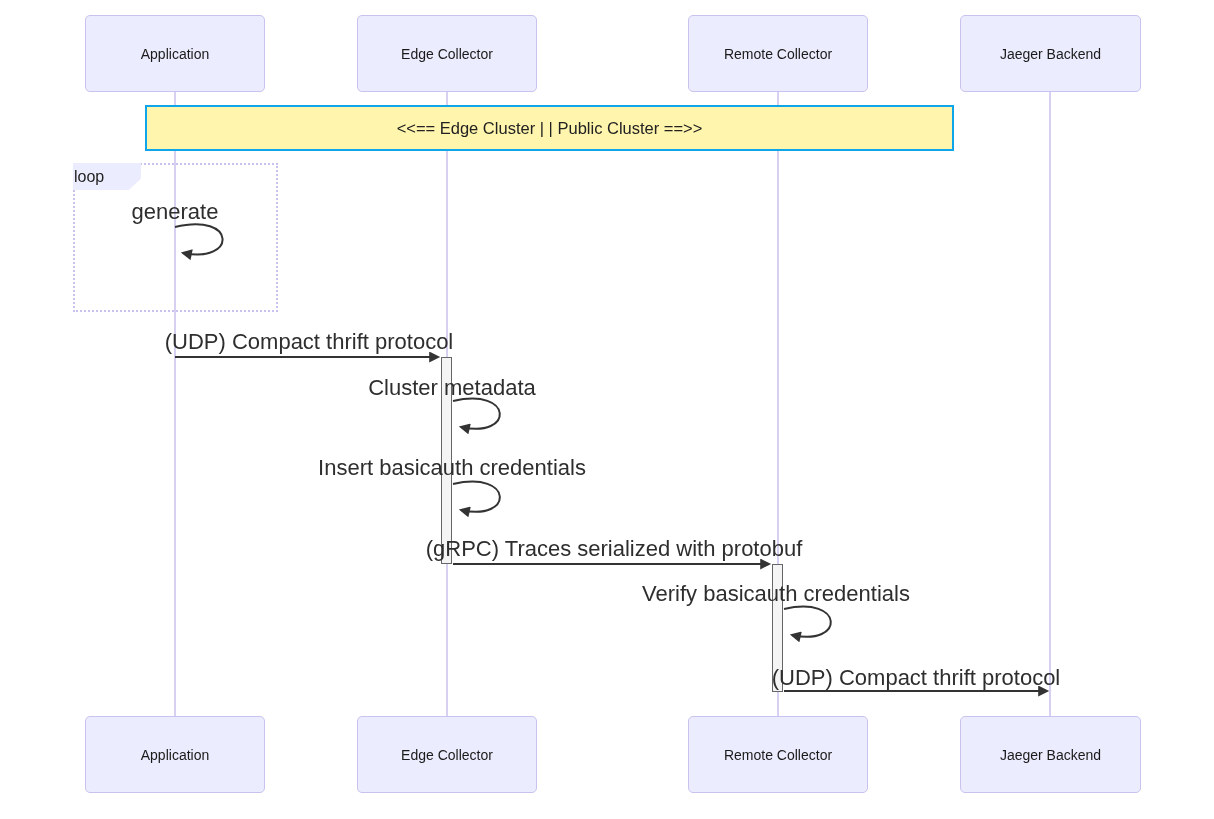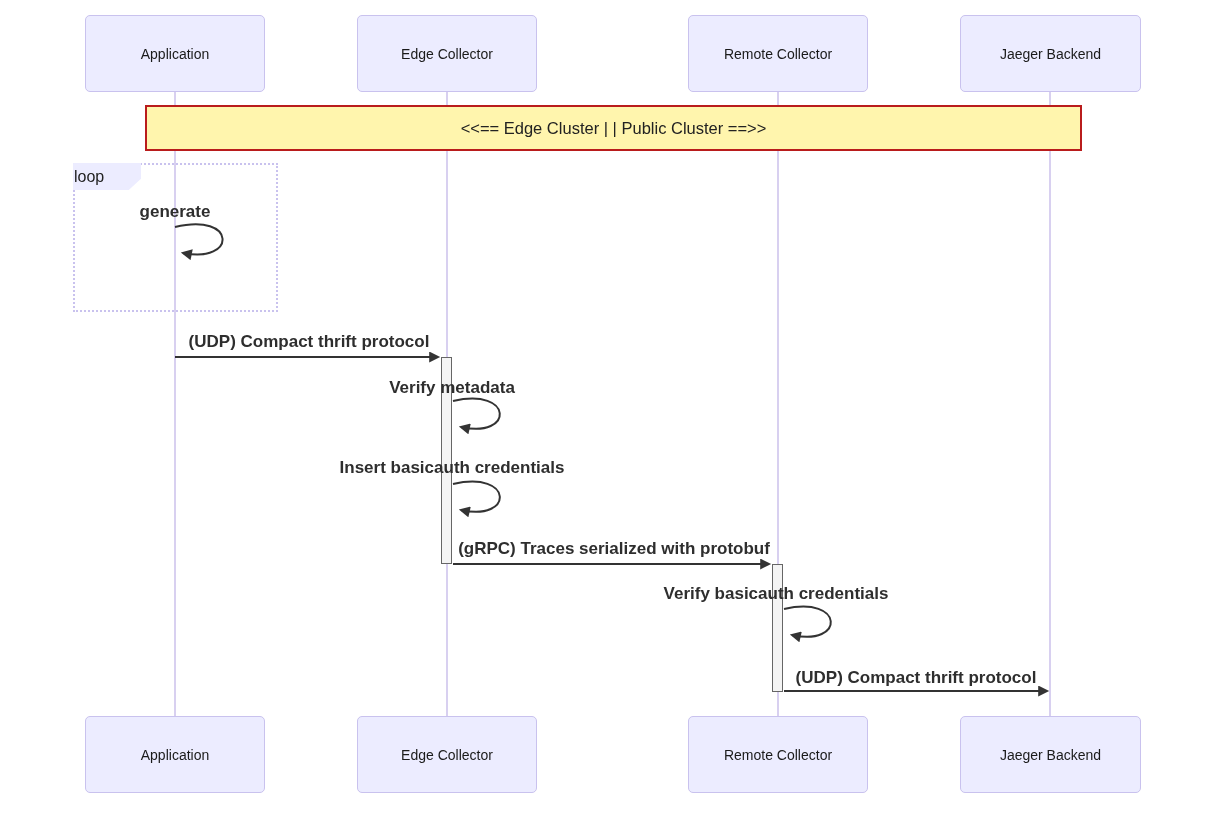--- a/index.html
+++ b/index.html
@@ -8,38 +8,38 @@
     font-family:"Liberation Sans","DejaVu Sans",sans-serif; overflow:hidden;
   }
   .lifeline { position:absolute; top:92px; height:624px; width:2px; background:#D8D0F0; }
   .actor {
     position:absolute; width:180px; height:77px; box-sizing:border-box;
     background:#ECECFF; border:1px solid #C9C2EE; border-radius:5px;
     display:flex; align-items:center; justify-content:center;
     font-size:14px; color:#1a1a1a;
   }
   .note {
-    position:absolute; left:145px; top:105px; width:937px; height:46px; box-sizing:border-box;
-    background:#FFF5AD; border:2px solid #b91c1c;
+    position:absolute; left:145px; top:105px; width:809px; height:46px; box-sizing:border-box;
+    background:#FFF5AD; border:2px solid #0ea5e9;
     display:flex; align-items:center; justify-content:center;
     font-size:16.5px; color:#222222;
   }
   .loop-box {
     position:absolute; left:73px; top:163px; width:205px; height:149px;
     border:2px dotted #C9C2EE; box-sizing:border-box;
   }
   .loop-tab {
     position:absolute; left:73px; top:163px; width:68px; height:27px; box-sizing:border-box;
     background:#ECECFF; clip-path:polygon(0 0,100% 0,100% 58%,82% 100%,0 100%);
     display:flex; align-items:center; padding-left:1px;
     font-size:16px; color:#222222;
   }
   .msg {
     position:absolute; transform:translateX(-50%);
-    font-size:17px; font-weight:bold; color:#2e2e2e; white-space:nowrap; line-height:20px;
+    font-size:22px; font-weight:normal; color:#2e2e2e; white-space:nowrap; line-height:20px;
   }
   .activation {
     position:absolute; width:11px; box-sizing:border-box;
     background:#F4F4F4; border:1px solid #666666;
   }
   svg.wires { position:absolute; left:0; top:0; }
 </style>
 </head>
 <body>
 
@@ -85,21 +85,21 @@
     <path d="M 175 357 H 438" fill="none" stroke="#333333" stroke-width="2" marker-end="url(#arrowhead)"></path>
     <path d="M 453 401 C 514 387, 514 439, 461 427" fill="none" stroke="#333333" stroke-width="2" marker-end="url(#arrowhead)"></path>
     <path d="M 453 484 C 514 470, 514 522, 461 510" fill="none" stroke="#333333" stroke-width="2" marker-end="url(#arrowhead)"></path>
     <path d="M 453 564 H 769" fill="none" stroke="#333333" stroke-width="2" marker-end="url(#arrowhead)"></path>
     <path d="M 784 609 C 845 595, 845 647, 792 635" fill="none" stroke="#333333" stroke-width="2" marker-end="url(#arrowhead)"></path>
     <path d="M 784 691 H 1047" fill="none" stroke="#333333" stroke-width="2" marker-end="url(#arrowhead)"></path>
   </svg>
 
   <div class="msg" style="left:175px; top:202px;">generate</div>
   <div class="msg" style="left:309px; top:332px;">(UDP) Compact thrift protocol</div>
-  <div class="msg" style="left:452px; top:378px;">Verify metadata</div>
+  <div class="msg" style="left:452px; top:378px;">Cluster metadata</div>
   <div class="msg" style="left:452px; top:458px;">Insert basicauth credentials</div>
   <div class="msg" style="left:614px; top:539px;">(gRPC) Traces serialized with protobuf</div>
   <div class="msg" style="left:776px; top:584px;">Verify basicauth credentials</div>
   <div class="msg" style="left:916px; top:668px;">(UDP) Compact thrift protocol</div>
 
   <div class="actor" style="left:85px;  top:716px;">
       <span>Application</span>
     </div>
   <div class="actor" style="left:357px; top:716px;">
       <span>Edge Collector</span>

